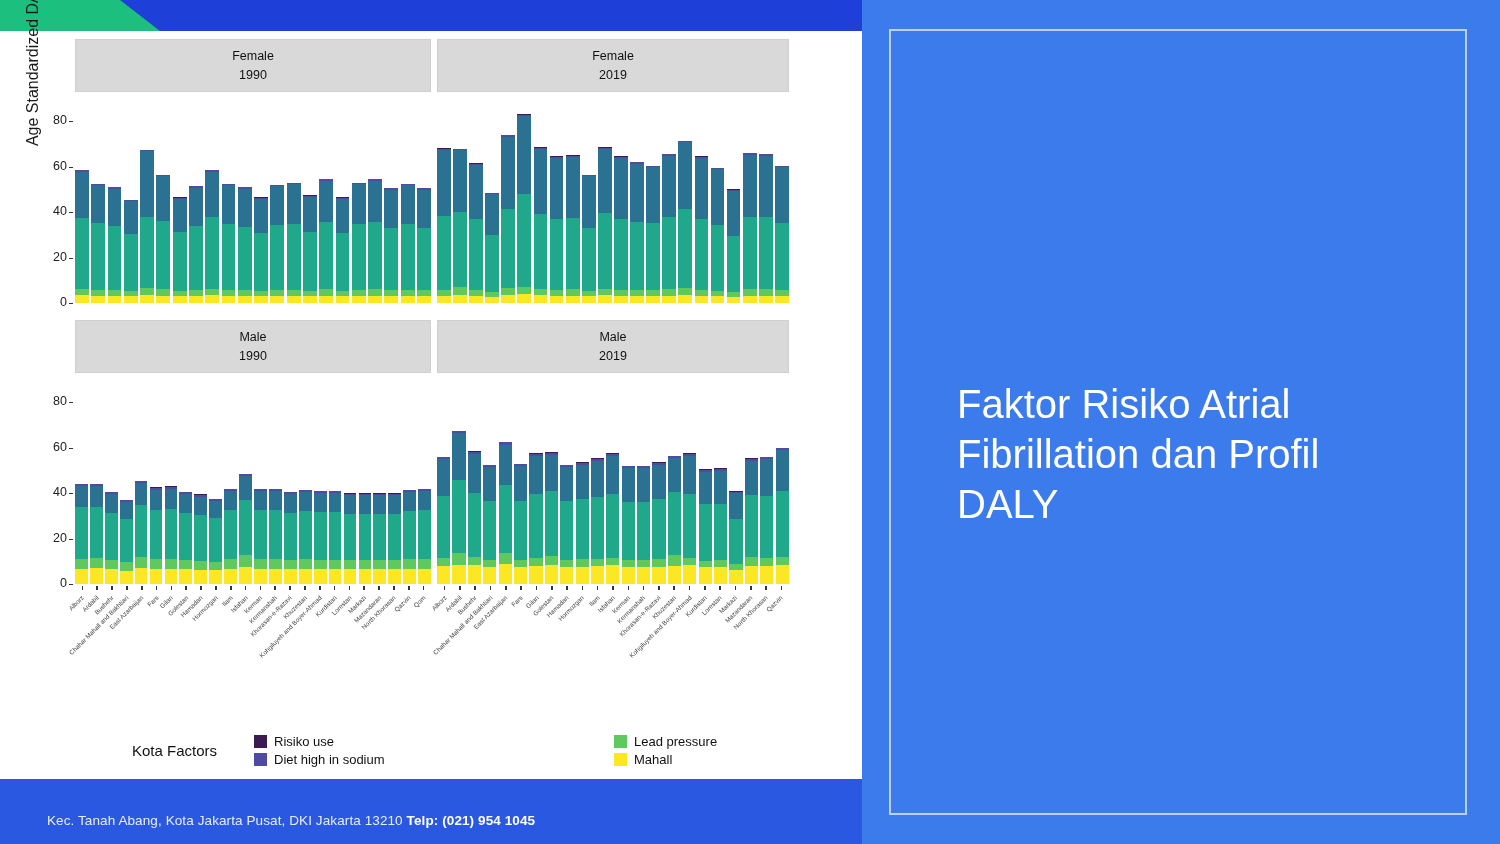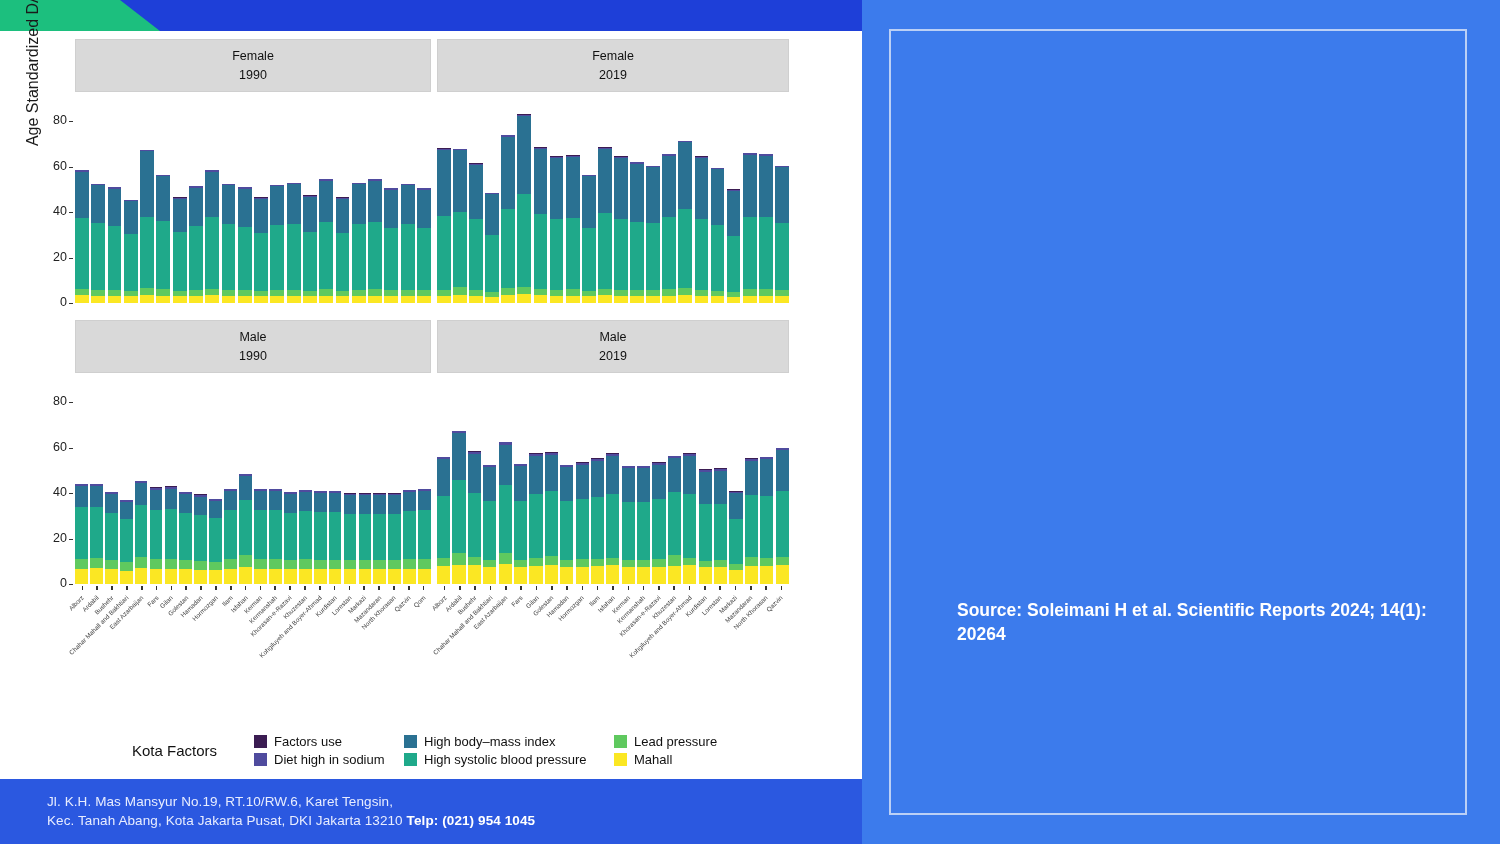--- a/index.html
+++ b/index.html
@@ -1082,52 +1082,42 @@
           <div class="xlab">Qazvin</div>
         </div>
       </div>
     </div>
 
   <div id="legend">
     <div id="legend-title">Kota Factors</div>
   <div class="legcol" style="left: 122px;">
         <div class="legrow">
           <div class="swatch" style="background: rgb(59, 28, 82);"></div>
-          <div class="legtext">Factors use</div>
+          <div class="legtext">Risiko use</div>
         </div>
         <div class="legrow">
           <div class="swatch" style="background: rgb(79, 75, 158);"></div>
           <div class="legtext">Diet high in sodium</div>
-        </div>
-      </div>
-      <div class="legcol" style="left: 272px;">
-        <div class="legrow">
-          <div class="swatch" style="background: rgb(42, 113, 146);"></div>
-          <div class="legtext">High body–mass index</div>
-        </div>
-        <div class="legrow">
-          <div class="swatch" style="background: rgb(31, 169, 138);"></div>
-          <div class="legtext">High systolic blood pressure</div>
         </div>
       </div>
       <div class="legcol" style="left: 482px;">
         <div class="legrow">
           <div class="swatch" style="background: rgb(95, 201, 95);"></div>
           <div class="legtext">Lead pressure</div>
         </div>
         <div class="legrow">
           <div class="swatch" style="background: rgb(251, 231, 35);"></div>
           <div class="legtext">Mahall</div>
         </div>
       </div>
     </div>
 
   <div id="footer-band"></div>
   <div id="footer-text">
-    <span>Jl. K.H. Mas Mansyur No.19, RT.10/RW.6, Karet Tengsin,</span><br>
+    <br>
     <span>Kec. Tanah Abang, Kota Jakarta Pusat, DKI Jakarta 13210 </span><b>Telp: (021) 954 1045</b>
   </div>
 </div>
 
 <div id="slide-right">
   <div id="right-frame"></div>
-  <div id="right-source">Source: Soleimani H et al. Scientific Reports 2024; 14(1): 20264</div>
+  <div id="right-title">Faktor Risiko Atrial Fibrillation dan Profil DALY</div>
 </div>
 
 </body></html>

